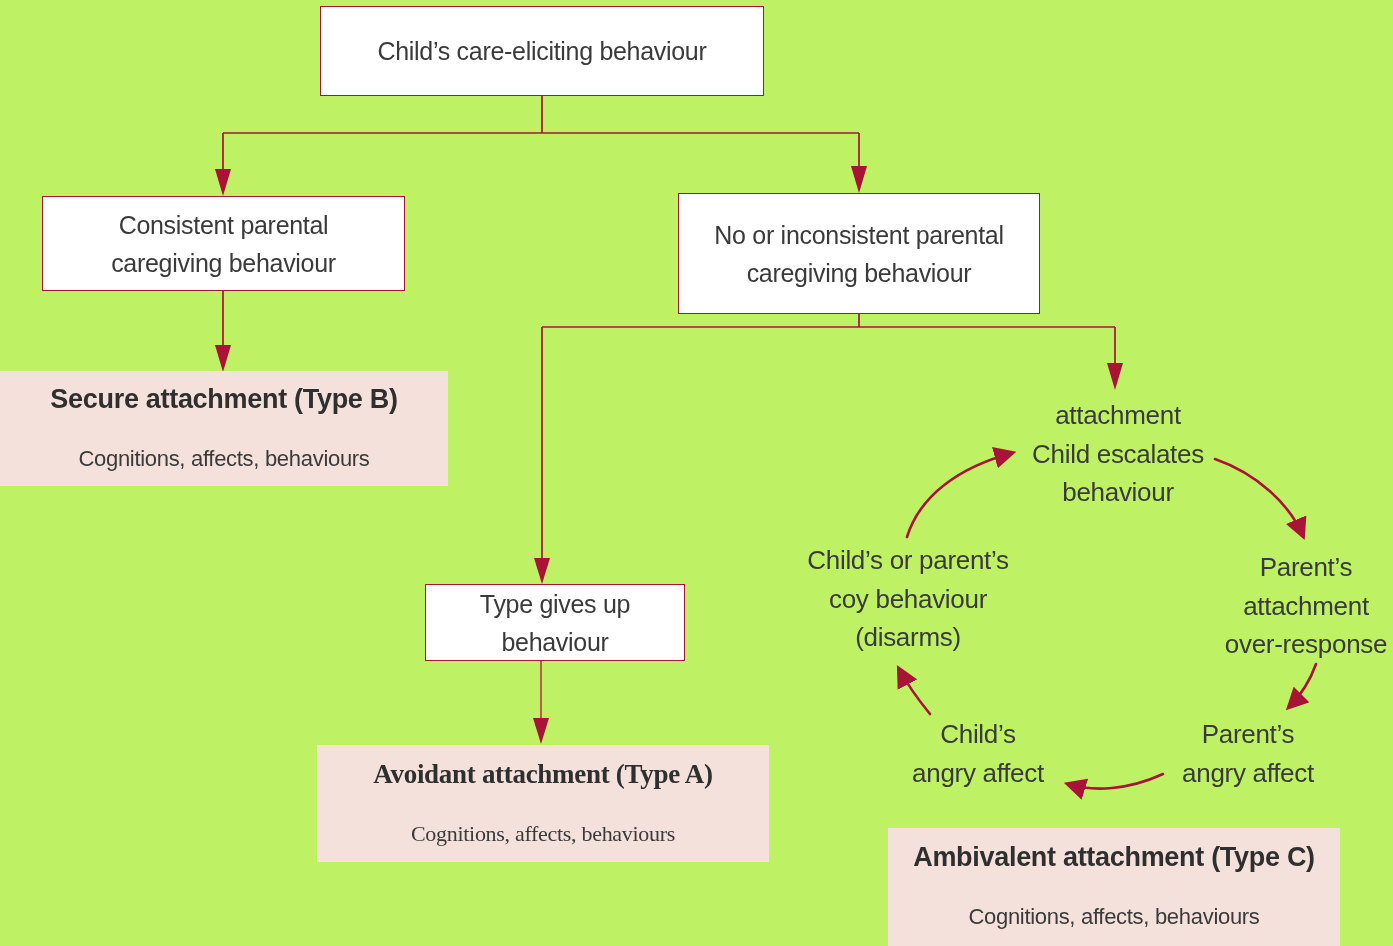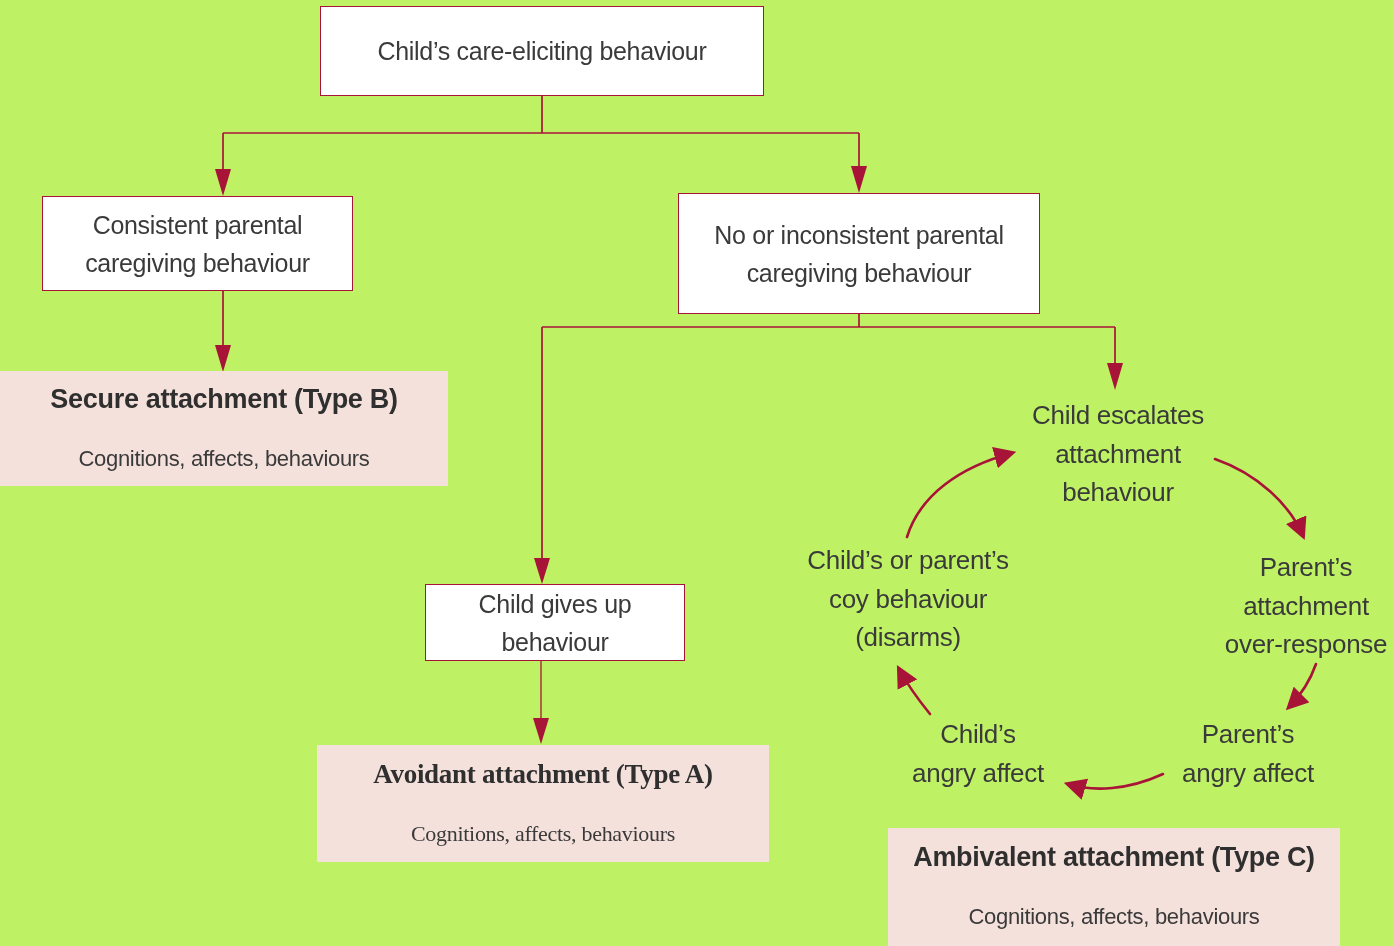--- a/index.html
+++ b/index.html
@@ -122,53 +122,53 @@
       <path class="curve" marker-end="url(#ah)" d="M1163 774 C 1128 790, 1094 792, 1068 784"></path>
       <path class="curve" marker-end="url(#ah)" d="M930 714 C 917 698, 906 682, 899 669"></path>
       <path class="curve" marker-end="url(#ah)" d="M907 537 C 920 495, 960 467, 1012 453"></path>
     </g>
   </svg>
 
   <div class="node" style="left:320px; top:6px; width:444px; height:90px;">
     <div>Child’s care-eliciting behaviour</div>
   </div>
 
-  <div class="node" style="left:42px; top:196px; width:311px; height:95px;">
+  <div class="node" style="left:42px; top:196px; width:363px; height:95px;">
     <div>Consistent parental</div>
     <div>caregiving behaviour</div>
   </div>
 
   <div class="node" style="left:678px; top:193px; width:362px; height:121px;">
     <div>No or inconsistent parental</div>
     <div>caregiving behaviour</div>
   </div>
 
   <div class="node" style="left:425px; top:584px; width:260px; height:77px;">
-    <div>Child gives up</div>
+    <div>Type gives up</div>
     <div>behaviour</div>
   </div>
 
   <div class="outcome" style="left:0px; top:371px; width:448px; height:115px;">
     <div class="outcome-title">Secure attachment (Type B)</div>
     <div class="outcome-sub">Cognitions, affects, behaviours</div>
   </div>
 
   <div class="outcome" style="left:317px; top:745px; width:452px; height:117px;font-family:Liberation Serif, serif;">
     <div class="outcome-title">Avoidant attachment (Type A)</div>
     <div class="outcome-sub">Cognitions, affects, behaviours</div>
   </div>
 
   <div class="outcome" style="left:888px; top:828px; width:452px; height:118px;">
     <div class="outcome-title">Ambivalent attachment (Type C)</div>
     <div class="outcome-sub">Cognitions, affects, behaviours</div>
   </div>
 
   <div class="cycle-label" style="left:1118px; top:396px;">
+    <div>attachment</div>
     <div>Child escalates</div>
-    <div>attachment</div>
     <div>behaviour</div>
   </div>
 
   <div class="cycle-label" style="left:1306px; top:548px;">
     <div>Parent’s</div>
     <div>attachment</div>
     <div>over-response</div>
   </div>
 
   <div class="cycle-label" style="left:1248px; top:715px;">

